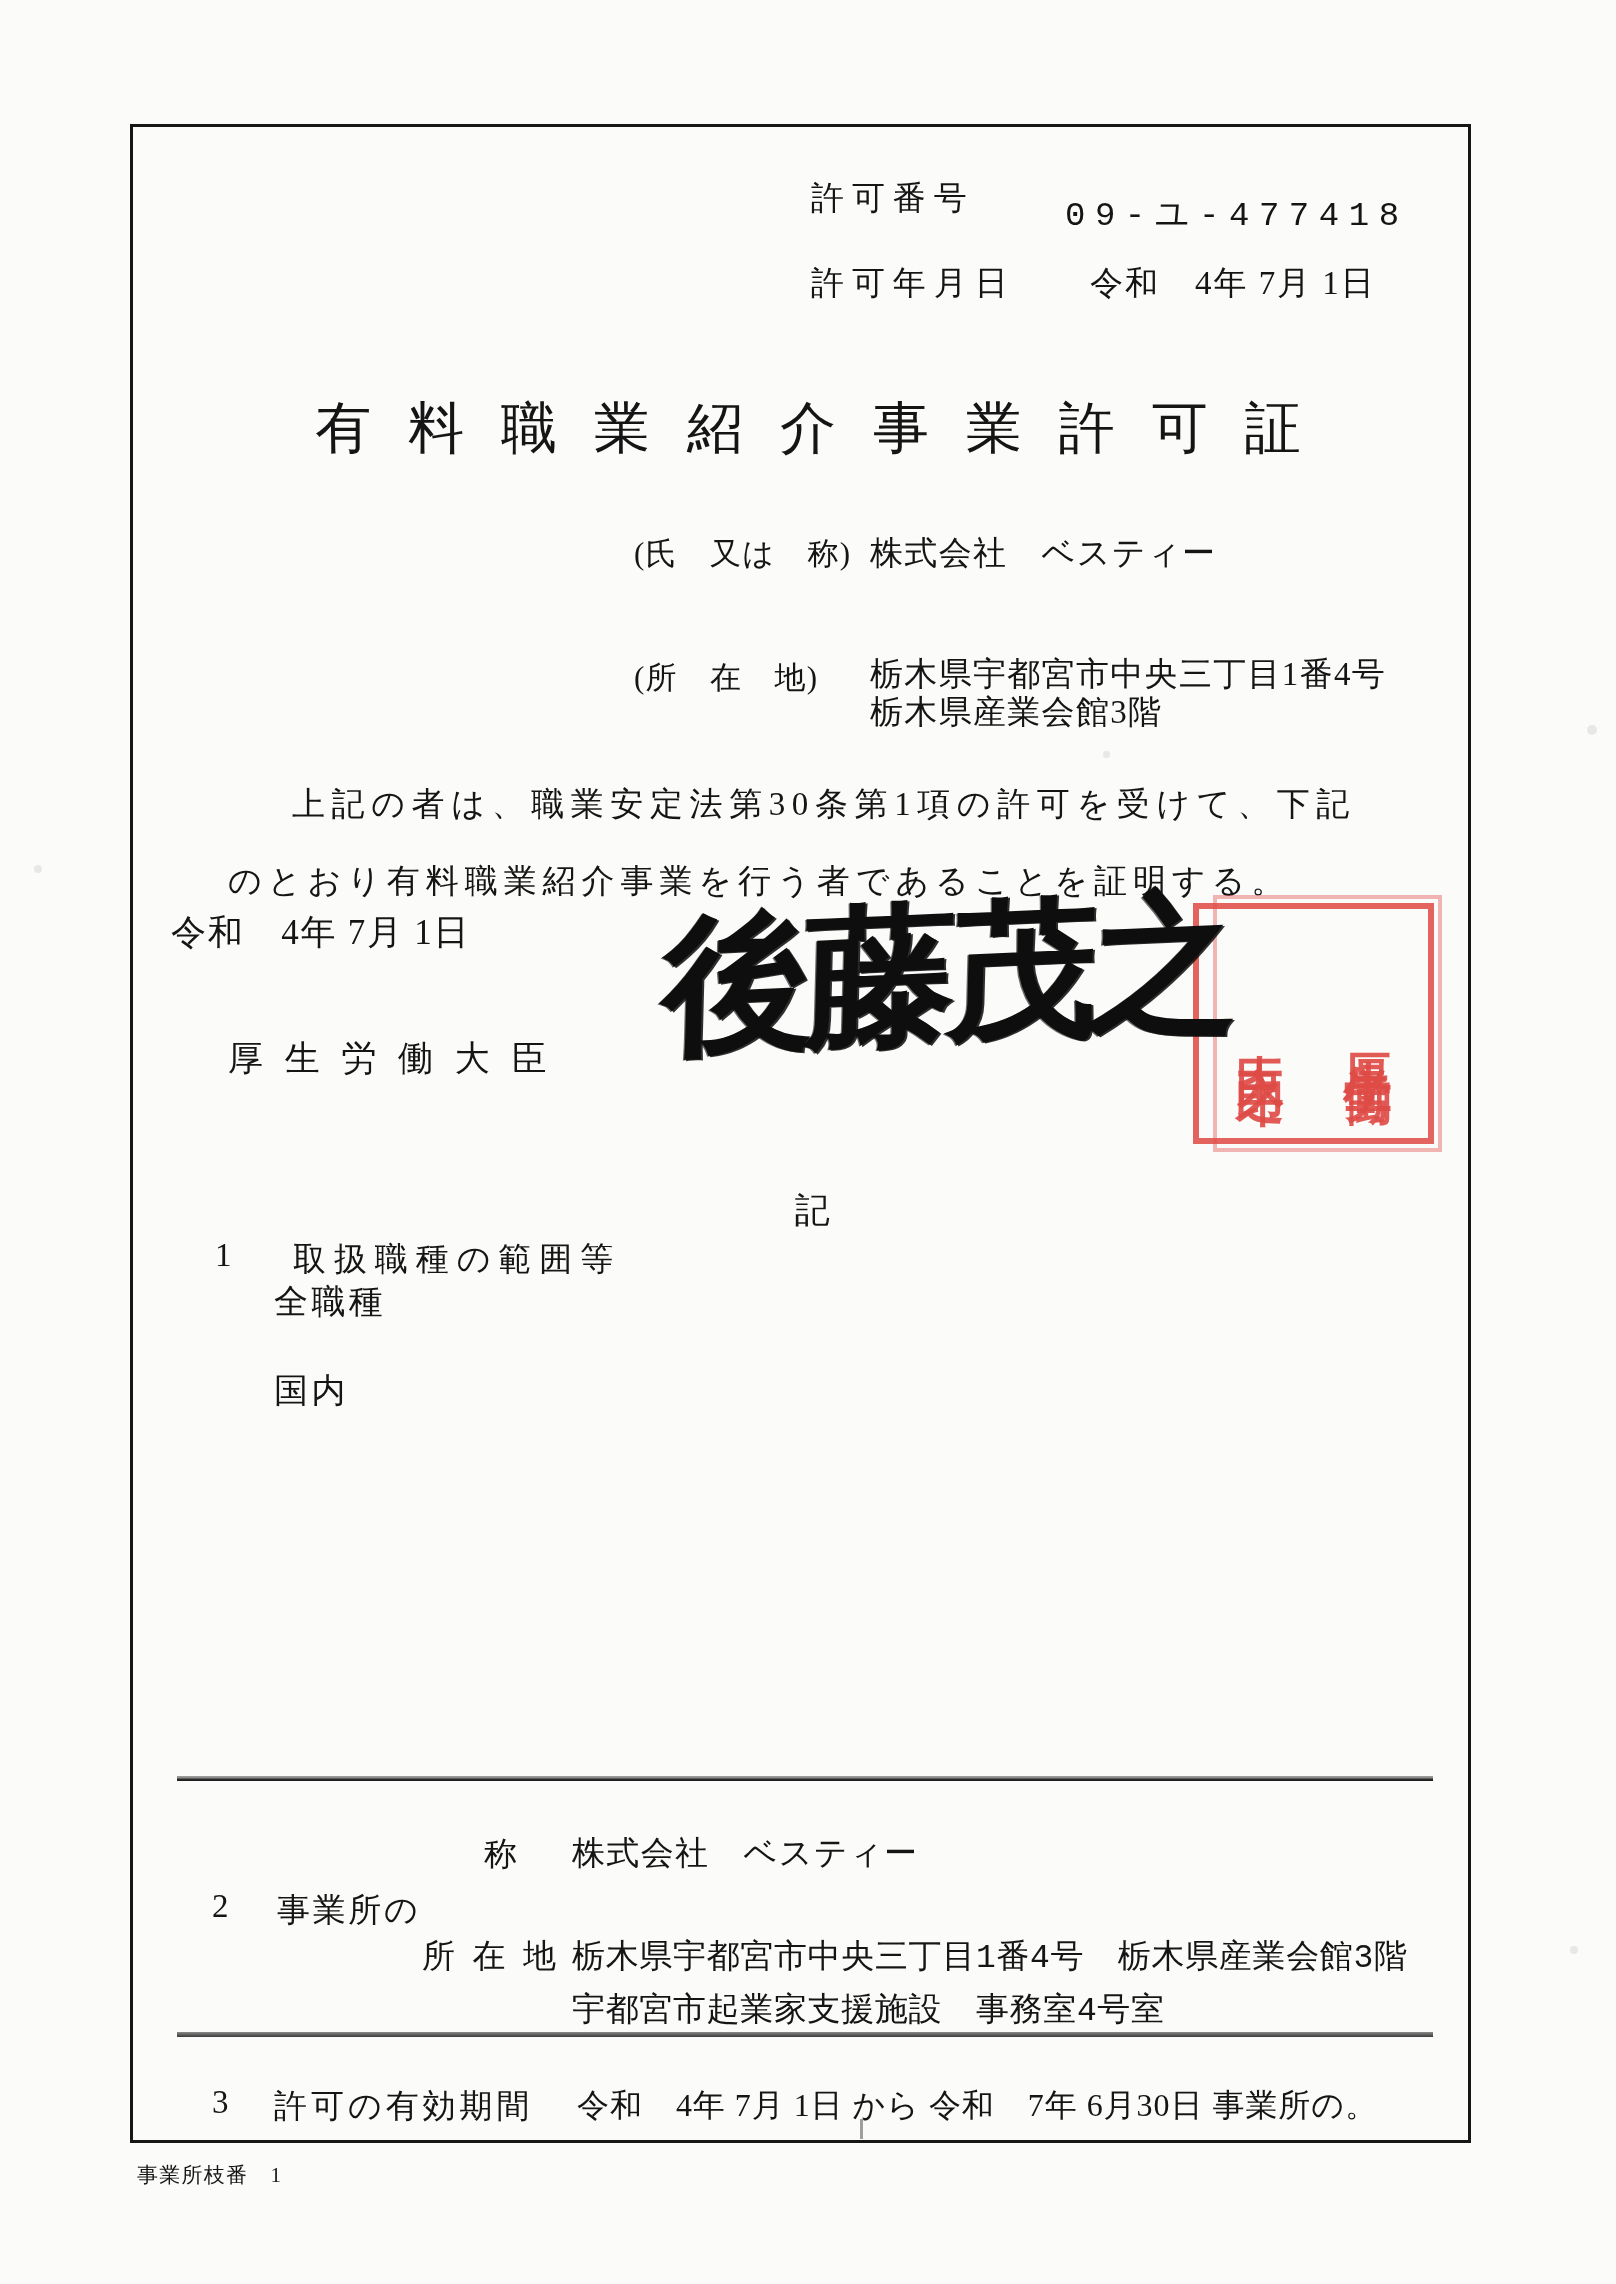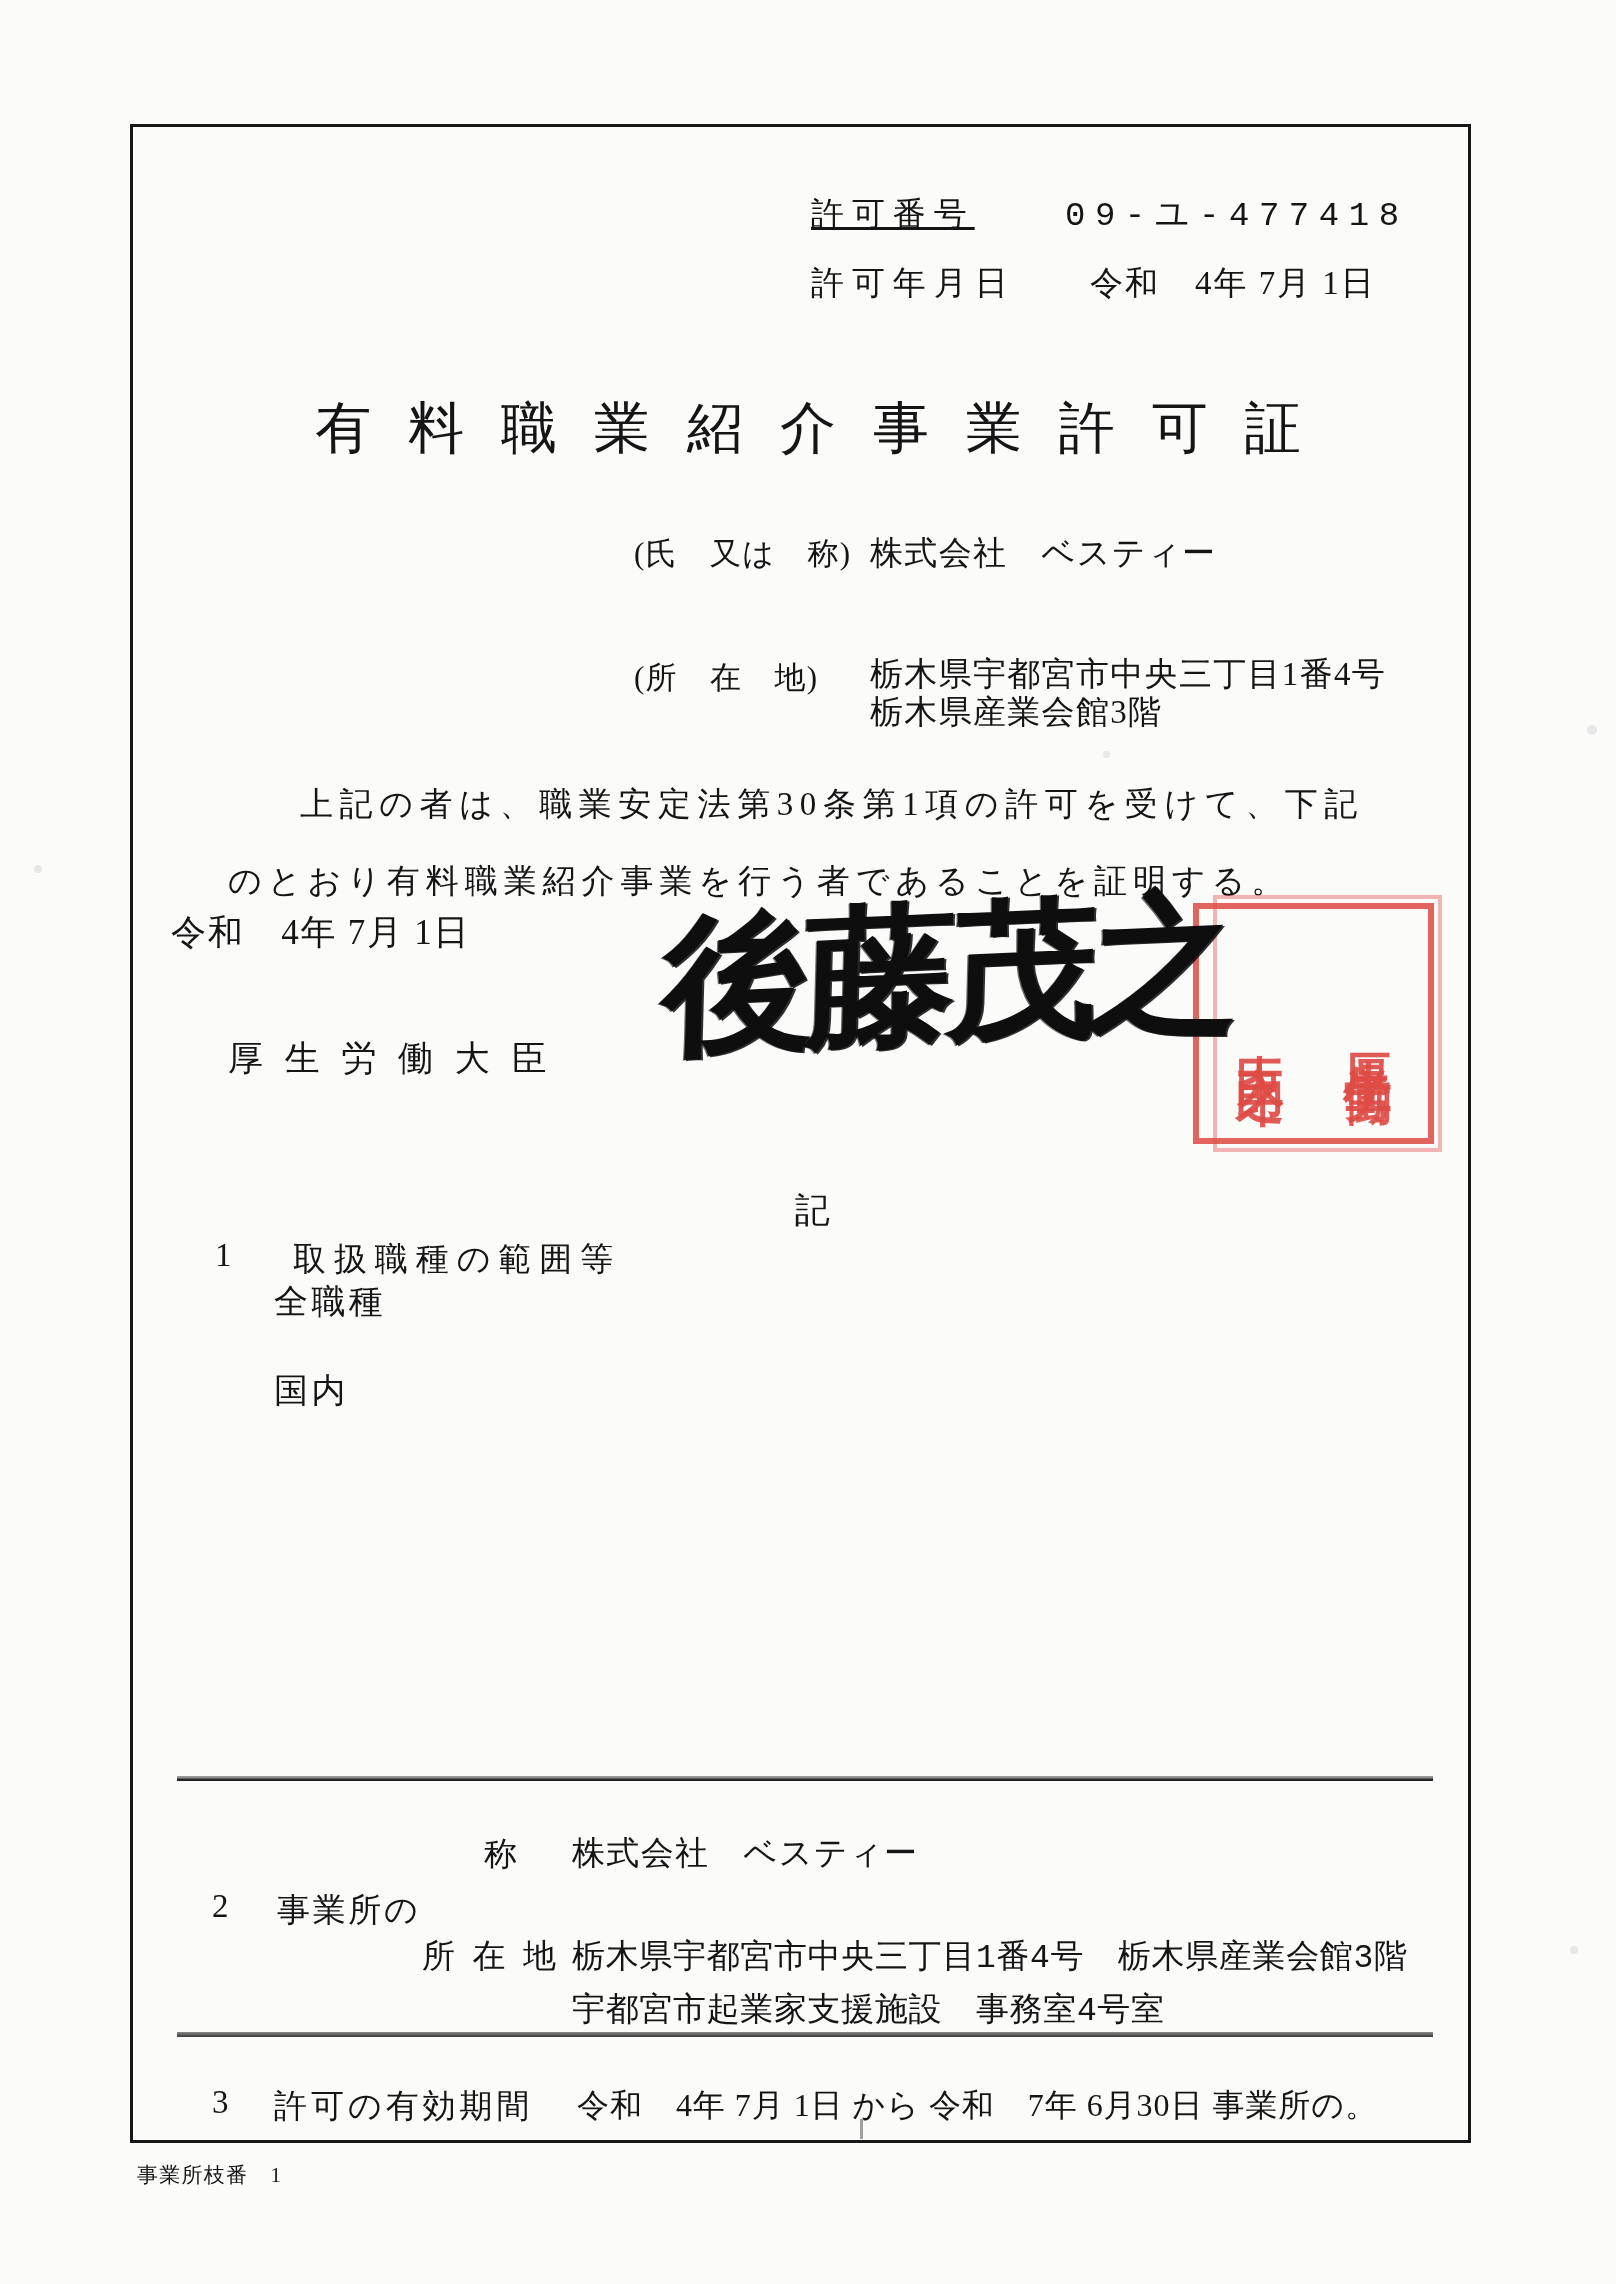--- a/index.html
+++ b/index.html
@@ -93,35 +93,35 @@
   .speck{position:absolute;border-radius:50%;background:#d9d9d9;opacity:.55;}
   .tick{position:absolute;width:2.6px;height:19.5px;background:#777;opacity:.7;}
 </style>
 </head>
 <body>
 
 <div class="page">
 
   <div class="frame"></div>
 
-  <div class="abs hdr-label" style="left:811px;top:192px;text-decoration:underline;">許可番号</div>
+  <div class="abs hdr-label" style="left:811px;top:176px;">許可番号</div>
   <div class="abs hdr-value" style="left:1065px;top:191px;">09-ユ-477418</div>
 
   <div class="abs hdr-label" style="left:811px;top:261px;">許可年月日</div>
   <div class="abs hdr-value-date" style="left:1090px;top:261px;">令和　4年 7月 1日</div>
 
   <div class="abs doc-title">有料職業紹介事業許可証</div>
 
   <div class="abs fld-label" style="left:634px;top:533px;">(氏　又は　称)</div>
   <div class="abs fld-value" style="left:870px;top:531px;">株式会社　ベスティー</div>
 
   <div class="abs fld-label" style="left:634px;top:657px;">(所　在　地)</div>
   <div class="abs addr-block" style="left:870px;top:655px;">栃木県宇都宮市中央三丁目1番4号　栃木県産業会館3階</div>
 
-  <div class="abs body-line1" style="left:300px;top:782px;font-family:Liberation Serif, serif;">上記の者は、職業安定法第30条第1項の許可を受けて、下記</div>
+  <div class="abs body-line1" style="left:292px;top:782px;font-family:Liberation Serif, serif;">上記の者は、職業安定法第30条第1項の許可を受けて、下記</div>
   <div class="abs body-line2" style="left:228px;top:859px;">のとおり有料職業紹介事業を行う者であることを証明する。</div>
 
   <div class="abs issue-date" style="left:171px;top:909px;">令和　4年 7月 1日</div>
 
   <div class="abs minister" style="left:228px;top:1035px;">厚生労働大臣</div>
 
   <div class="abs signature">後藤茂之</div>
 
   <div class="seal-ghost"></div>
   <div class="seal">

